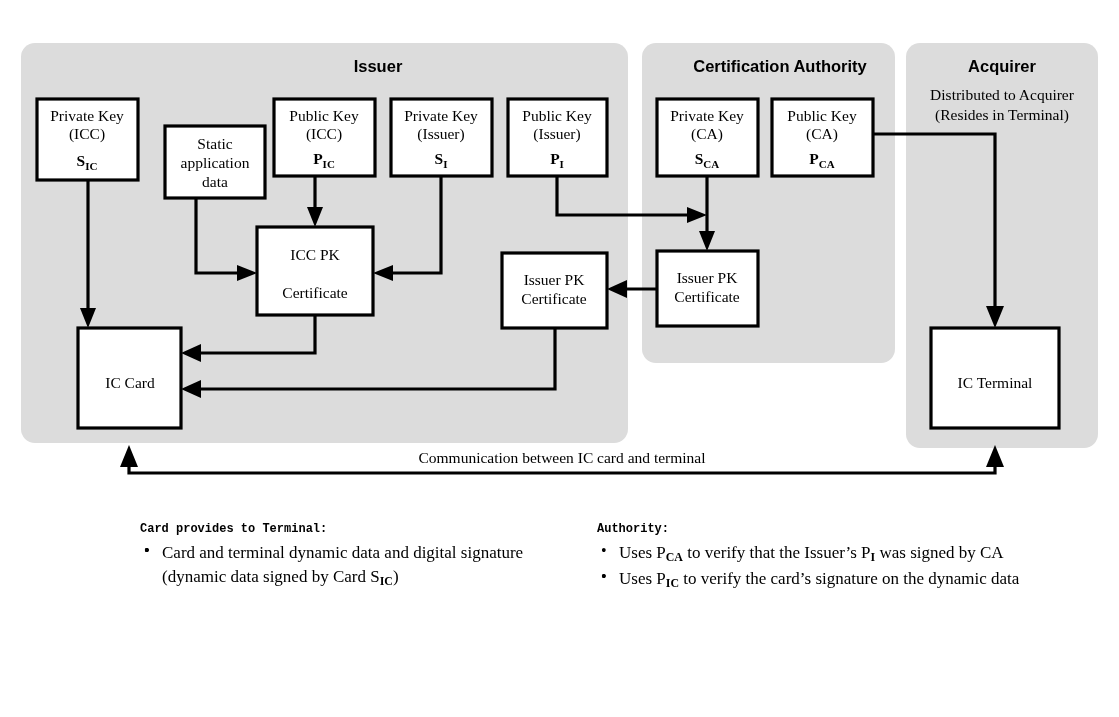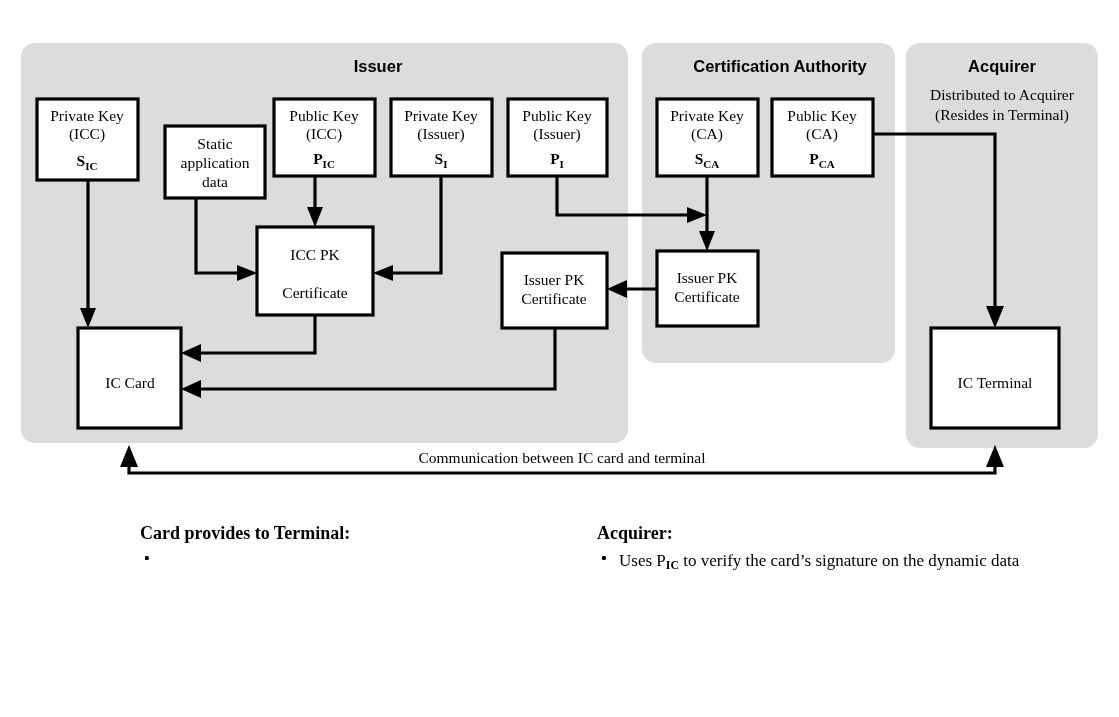--- a/index.html
+++ b/index.html
@@ -85,23 +85,23 @@
     width: 1119px;
     height: 195px;
   }
   .legend-col {
     position: absolute;
     top: 0;
   }
   .legend-col.left  { left: 140px; width: 440px; }
   .legend-col.right { left: 597px; width: 500px; }
   .legend-heading {
-    font-family: Liberation Serif, serif;
+    font-family: Liberation Mono, monospace;
     font-weight: bold;
-    font-size: 18px;
+    font-size: 12px;
     margin: 0 0 4px 0;
     line-height: 1.25;
   }
   ul.legend-list {
     list-style: none;
     margin: 0;
     padding: 0;
   }
   ul.legend-list li {
     position: relative;
@@ -293,29 +293,31 @@
     <div class="legend-heading">Card provides to Terminal:</div>
     <ul class="legend-list">
       <li>
         <span class="bullet">•</span>
       </li>
       <li>
         <span class="bullet">•</span>
       </li>
       <li>
         <span class="bullet">•</span>
+        <span>Card and terminal dynamic data and digital signature<br>(dynamic data signed by Card S<sub class="kk">IC</sub>)</span>
       </li>
     </ul>
   </div>
 
   <div class="legend-col right">
-    <div class="legend-heading">Acquirer:</div>
+    <div class="legend-heading">Authority:</div>
     <ul class="legend-list">
       <li>
         <span class="bullet">•</span>
+        <span>Uses P<sub class="kk">CA</sub> to verify that the Issuer’s P<sub class="kk">I</sub> was signed by CA</span>
       </li>
       <li>
         <span class="bullet">•</span>
       </li>
       <li>
         <span class="bullet">•</span>
         <span>Uses P<sub class="kk">IC</sub> to verify the card’s signature on the dynamic data</span>
       </li>
     </ul>
   </div>

